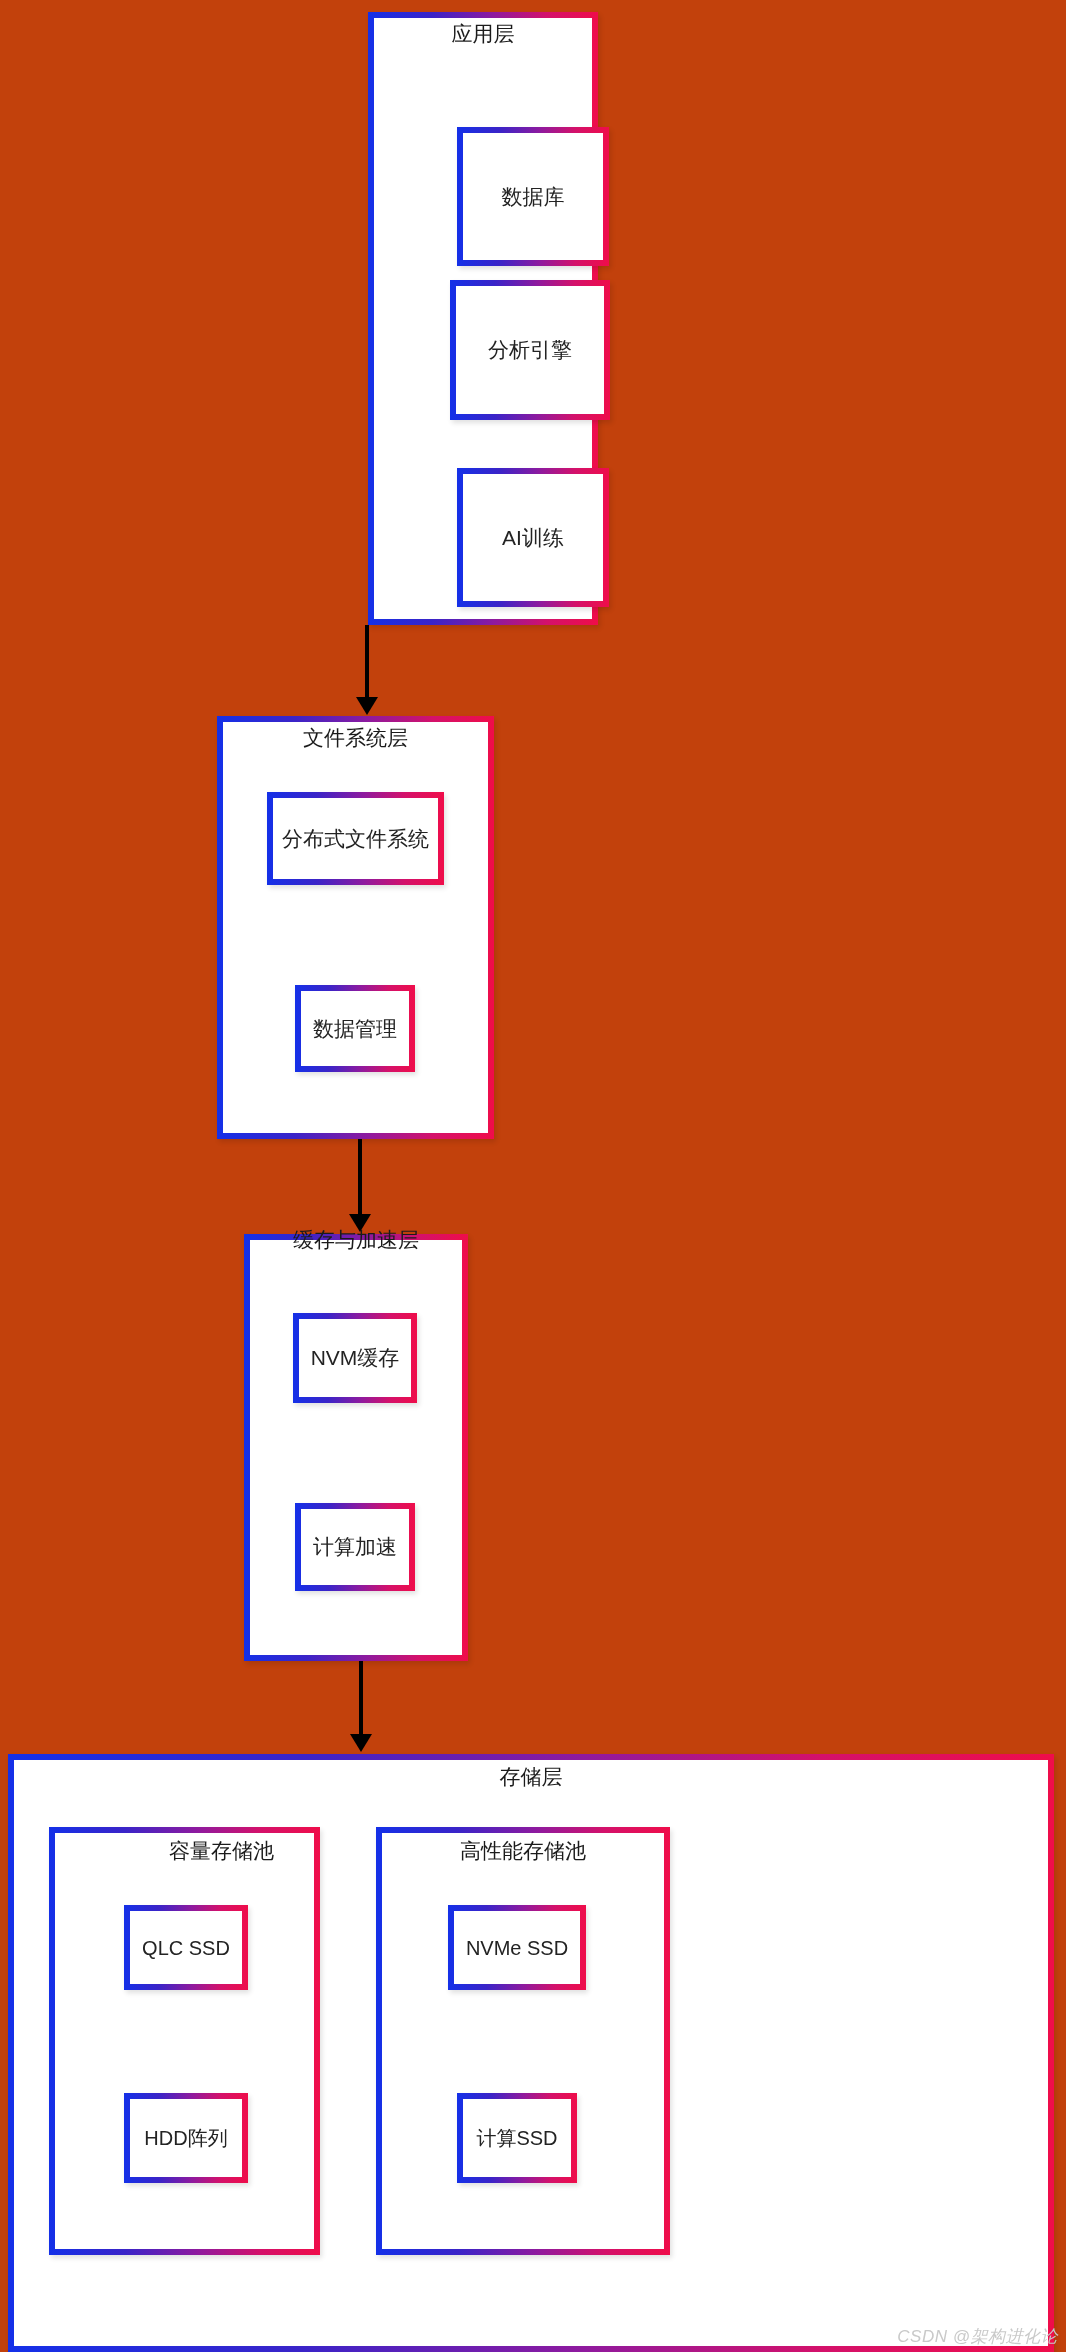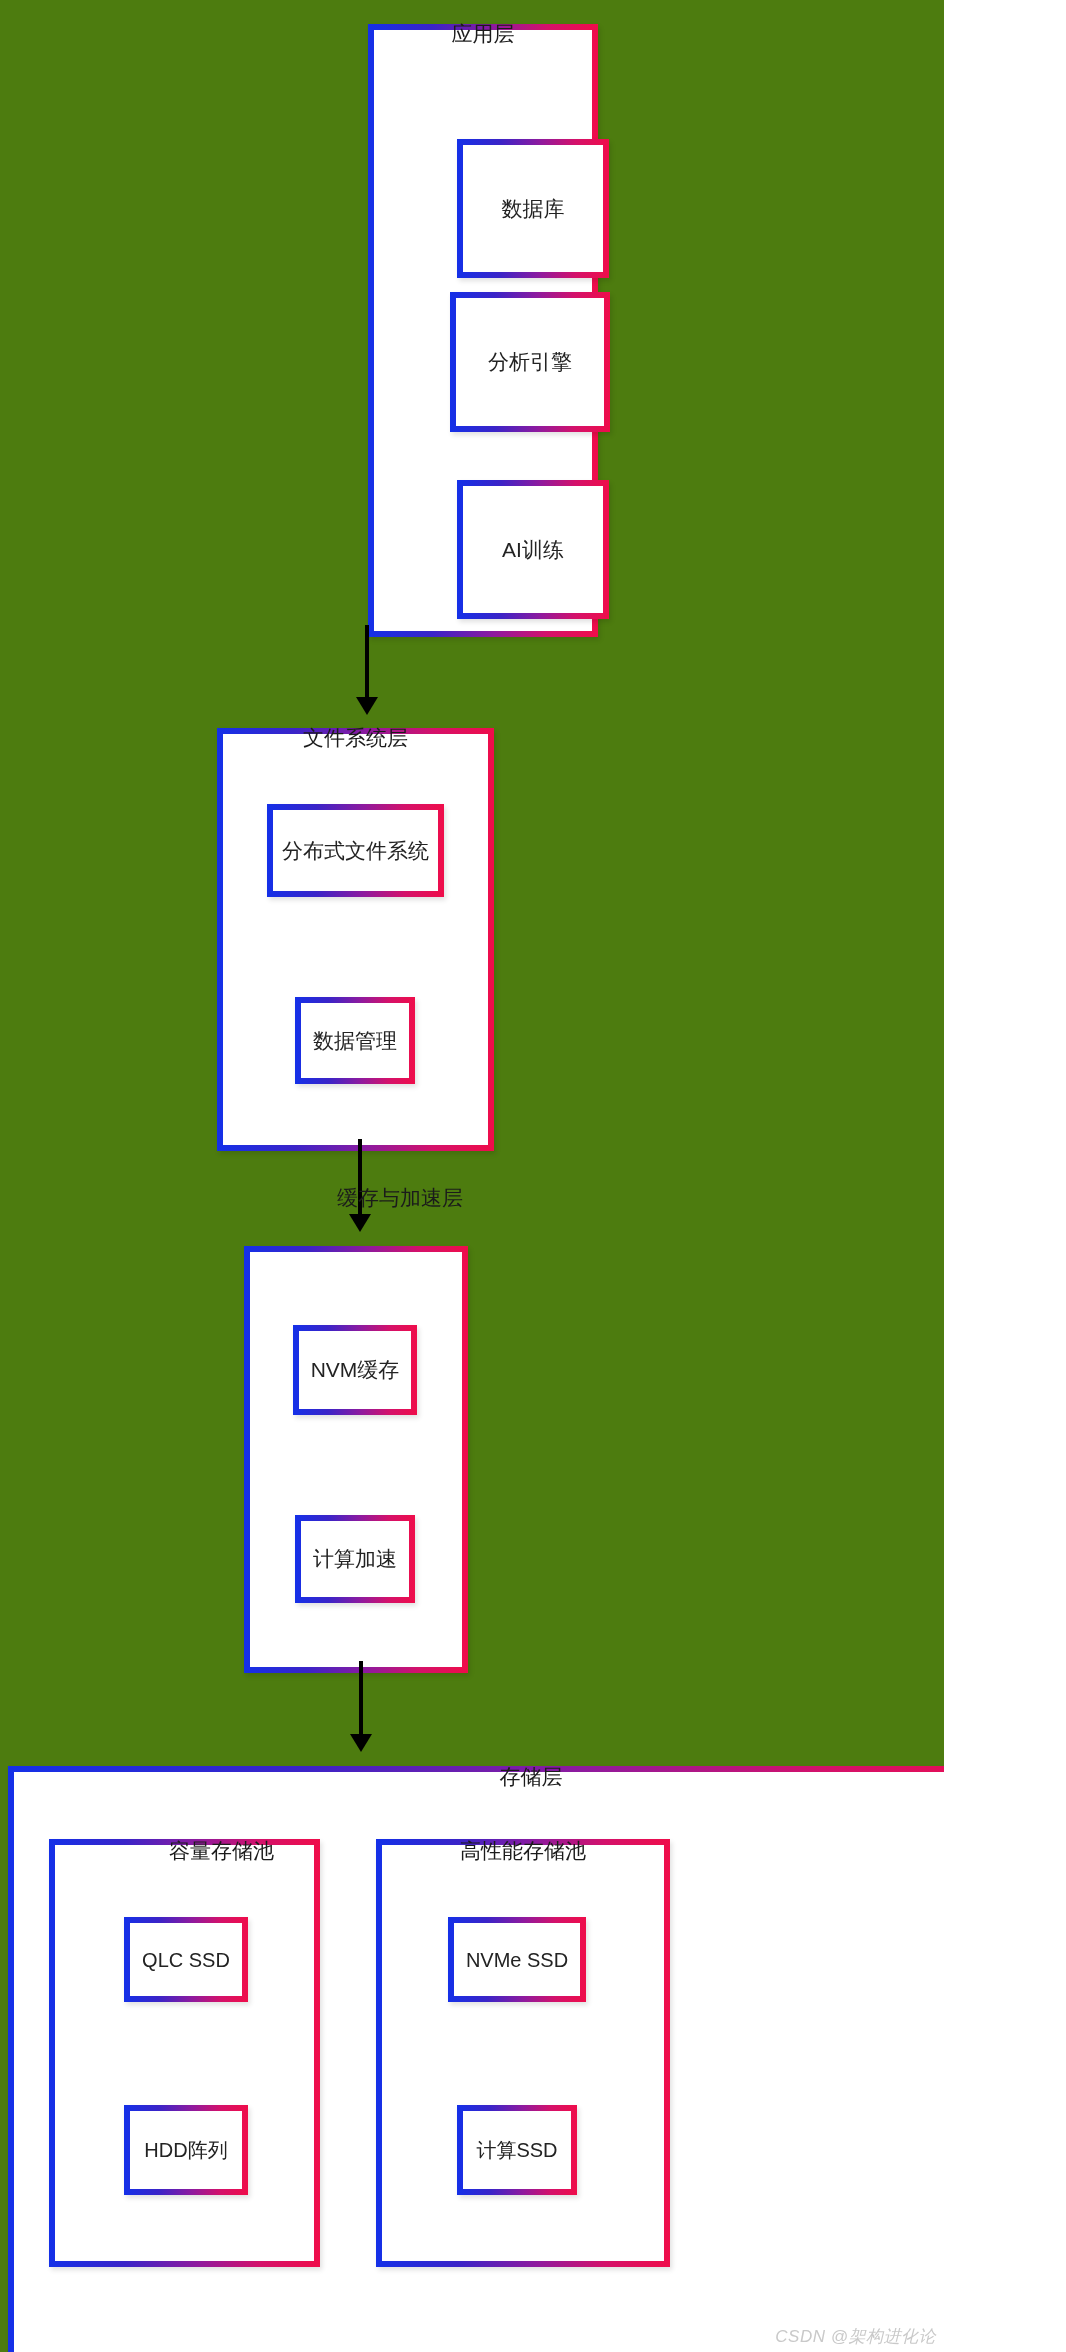--- a/index.html
+++ b/index.html
@@ -6,40 +6,39 @@
     margin: 0;
     padding: 0;
     background: #ffffff;
   }
   body {
     font-family: "Liberation Sans", "DejaVu Sans", sans-serif;
     -webkit-font-smoothing: antialiased;
   }
   #canvas {
     position: relative;
-    width: 944px;
+    width: 1066px;
     height: 2352px;
-    background: #4d7c0f;
+    background: #c2410c;
     overflow: hidden;
   }
 
   
   .gbox {
     position: absolute;
     box-sizing: border-box;
     background: #ffffff;
     padding: 3px;
     background-image:
       linear-gradient(#ffffff, #ffffff),
       linear-gradient(90deg, #1430e8 0%, #3a24c8 28%, #8f1a9e 55%, #d4116a 78%, #ef0d4a 100%);
     background-origin: border-box;
     background-clip: content-box, border-box;
     border: 3px solid transparent;
     box-shadow: 2px 3px 5px rgba(0,0,0,0.12);
-    margin-top: 12px;
   }
 
   .box-title {
     position: absolute;
     left: 0;
     right: 0;
     text-align: center;
     color: #1b1b1b;
     font-size: 21px;
     line-height: 26px;
@@ -138,21 +137,21 @@
     <span class="leaf-label">数据管理</span>
   </div>
 
   <div class="arrow" style="left: 330px; top: 1139.37px; width: 60px; height: 92.7044px;">
     <div class="arrow-shaft" style="height: 74.7044px;"></div>
     <div class="arrow-head"></div>
   </div>
 
   <div class="gbox" style="left: 244px; top: 1233.57px; width: 224px; height: 427.636px;">
   </div>
-  <div class="box-title" style="left: 244px; top: 1185px; width: 224px; padding-left: 44px;">缓存与加速层</div>
+  <div class="box-title" style="left: 244px; top: 1227px; width: 224px;">缓存与加速层</div>
 
   <div class="gbox leaf" style="left: 293px; top: 1312.81px; width: 124px; height: 89.7139px;">
     <span class="leaf-label">NVM缓存</span>
   </div>
 
   <div class="gbox leaf" style="left: 295px; top: 1502.71px; width: 120px; height: 88.2187px;">
     <span class="leaf-label">计算加速</span>
   </div>
 
   <div class="arrow" style="left: 331px; top: 1661.2px; width: 60px; height: 91.2092px;">

